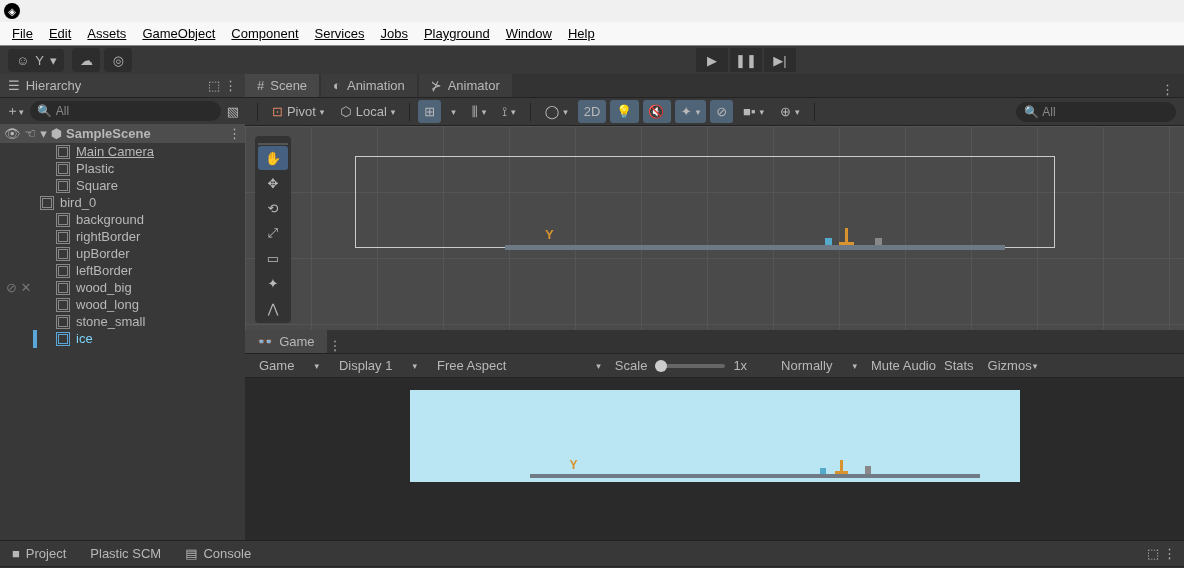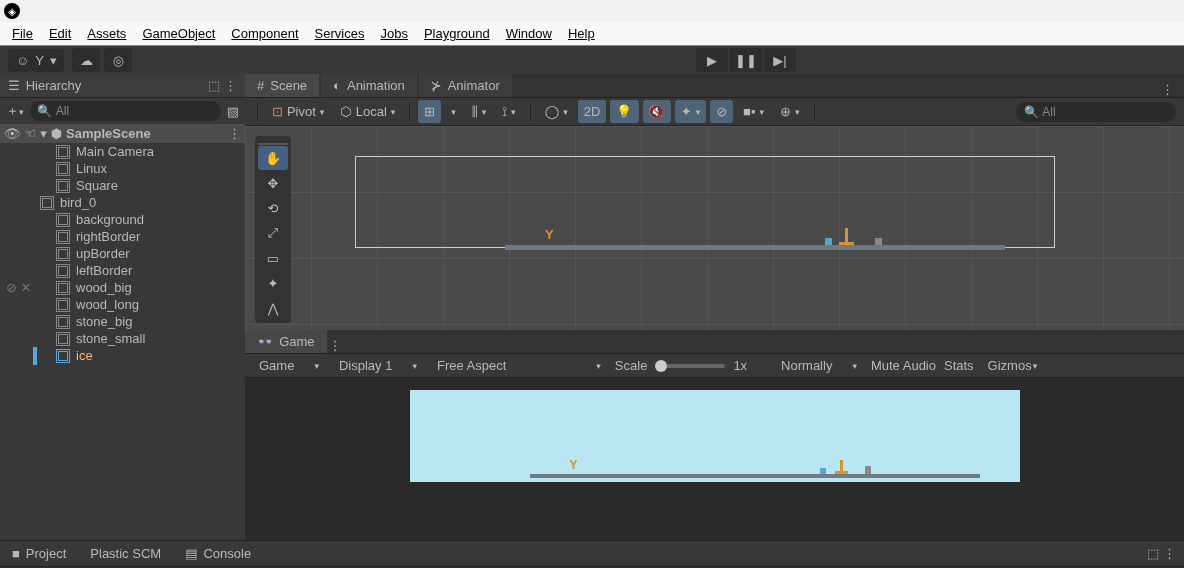--- a/index.html
+++ b/index.html
@@ -20,21 +20,21 @@
 .hierarchy { width:245px; background:#383838; display:flex; flex-direction:column; }
 .panel-hdr { height:24px; display:flex; align-items:center; padding:0 8px; background:#3c3c3c; border-bottom:1px solid #222; }
 .panel-hdr .t { flex:1; display:flex; align-items:center; gap:6px; }
 .hier-tools { height:26px; display:flex; align-items:center; padding:0 6px; gap:6px; }
 .hier-tools .search { flex:1; background:#2a2a2a; border-radius:12px; height:20px; display:flex; align-items:center; padding:0 8px; color:#888; font-size:12px; }
 .hier-tree { flex:1; overflow:auto; font-size:13px; }
 .tree-root { background:#4d4d4d; display:flex; align-items:center; padding:2px 4px; gap:4px; }
 .tree-item { display:flex; align-items:center; padding:1px 0 1px 56px; gap:6px; }
 .tree-item .cube { width:14px; height:14px; border:1px solid #888; transform:rotate(0deg); position:relative; }
 .tree-item .cube:before { content:''; position:absolute; inset:1px; border:1px solid #888; }
-.tree-item.sel { color:#fdba74; }
+.tree-item.sel { color:#7dd3fc; }
 .tree-item.sel .cube { border-color:#5aa6d8; }
 .tree-item.sel .cube:before { border-color:#5aa6d8; }
 .strip { position:absolute; left:33px; width:4px; height:18px; background:#5aa6d8; margin-top:0; }
 
 
 .right { flex:1; display:flex; flex-direction:column; }
 .tabs { height:24px; display:flex; align-items:end; background:#333; border-bottom:1px solid #222; }
 .tab { padding:4px 12px; background:#3c3c3c; display:flex; align-items:center; gap:6px; margin-right:2px; cursor:pointer; }
 .tab.active { background:#474747; }
 .tabs .dots { margin-left:auto; padding:0 10px; }
@@ -134,27 +134,27 @@
     <div class="hier-tree">
       <div class="tree-root">
         <i class="ic">👁</i>
         <i class="ic">☜</i>
         <i class="ic">▾</i>
         <i class="ic">⬢</i>
         <b>SampleScene</b>
         <span style="margin-left:auto"><i class="ic">⋮</i></span>
       </div>
       <div id="tree-items">
-          <div class="tree-item" style="position: relative;">
+          <div class="tree-item" style="position: relative; text-decoration: underline;">
             <span class="cube"></span>
             <span>Main Camera</span>
           </div>
           <div class="tree-item" style="position: relative;">
             <span class="cube"></span>
-            <span>Linux</span>
+            <span>Plastic</span>
           </div>
           <div class="tree-item" style="position: relative;">
             <span class="cube"></span>
             <span>Square</span>
           </div>
           <div class="tree-item" style="position: relative; padding-left: 40px;">
             <span class="cube"></span>
             <span>bird_0</span>
           </div>
           <div class="tree-item" style="position: relative;">
@@ -173,24 +173,20 @@
             <span class="cube"></span>
             <span>leftBorder</span>
           </div>
           <div class="tree-item" style="position: relative;">
             <span class="cube"></span>
             <span>wood_big</span>
           </div>
           <div class="tree-item" style="position: relative;">
             <span class="cube"></span>
             <span>wood_long</span>
-          </div>
-          <div class="tree-item" style="position: relative;">
-            <span class="cube"></span>
-            <span>stone_big</span>
           </div>
           <div class="tree-item" style="position: relative;">
             <span class="cube"></span>
             <span>stone_small</span>
           </div>
           <div class="tree-item sel" style="position: relative;">
             <div class="strip"></div>
             <span class="cube"></span>
             <span>ice</span>
           </div>

